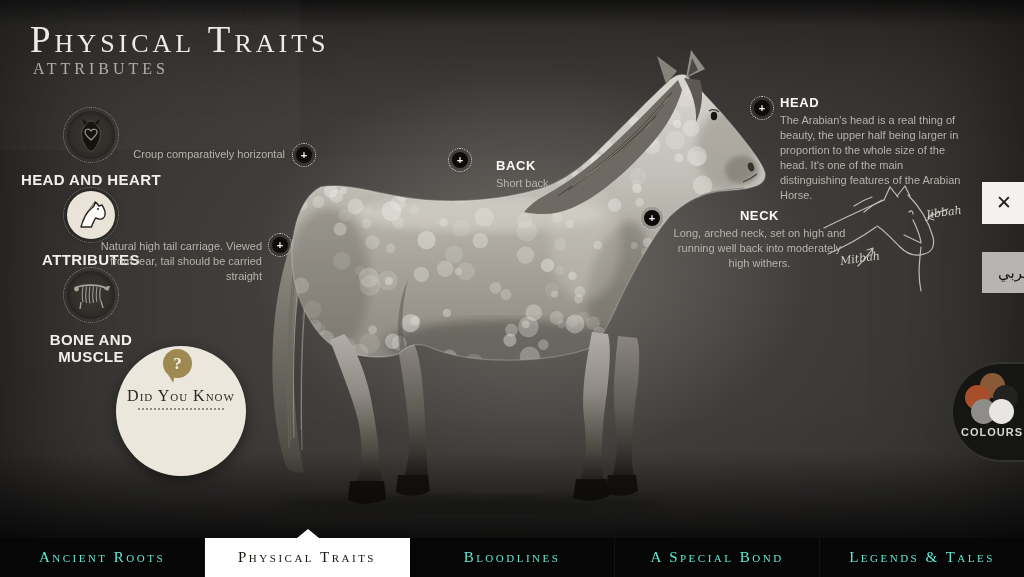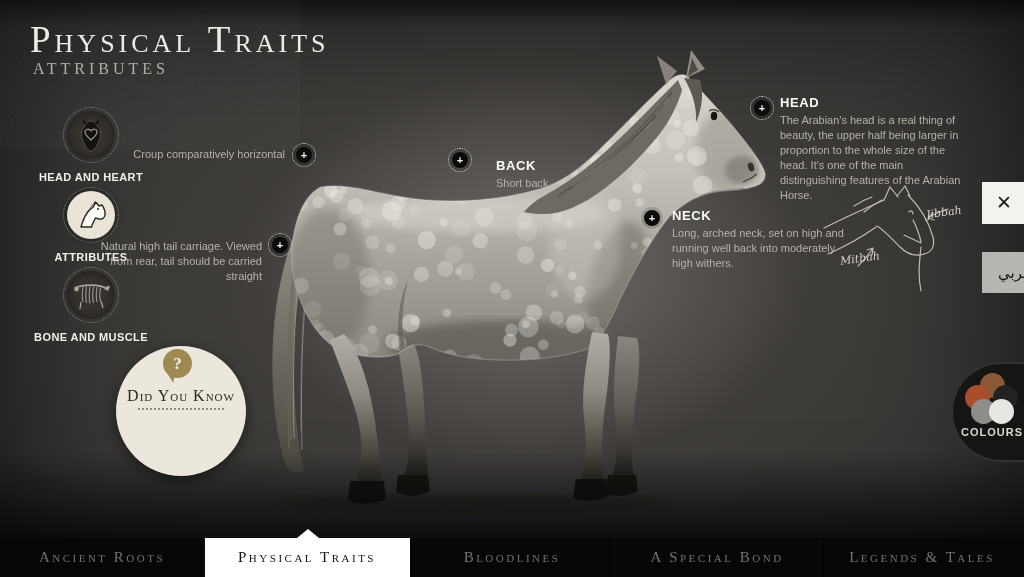--- a/index.html
+++ b/index.html
@@ -22,39 +22,39 @@
   .subtitle{position:absolute;left:33px;top:60px;z-index:5;color:#b2aea7;
     font-family:"Liberation Serif",serif;font-size:16px;letter-spacing:4px;}
 
   
   .side-item{position:absolute;left:15px;width:152px;text-align:center;z-index:5;cursor:pointer;}
   .side-item .ring{width:50px;height:50px;margin:0 auto;border:1px dotted #8d8982;border-radius:50%;
     padding:2px;display:flex;align-items:center;justify-content:center;}
   .side-item .disc{width:48px;height:48px;border-radius:50%;background:#35322e;
     display:flex;align-items:center;justify-content:center;box-shadow:inset 0 0 8px rgba(0,0,0,.5);}
   .side-item.selected .disc{background:#e9e4d7;box-shadow:0 0 10px rgba(0,0,0,.5);}
-  .side-label{margin-top:8px;font-size:11px;font-weight:bold;color:#f1efe9;letter-spacing:.4px;}
+  .side-label{margin-top:8px;font-size:15px;font-weight:bold;color:#f1efe9;letter-spacing:.4px;}
   #side1{top:107px}#side2{top:187px}#side3{top:267px}
 
   
   .marker{position:absolute;width:22px;height:22px;border:1px dotted #d8d5ce;border-radius:50%;
     display:flex;align-items:center;justify-content:center;z-index:6;cursor:pointer;background:rgba(0,0,0,.15);}
   .marker i{font-style:normal;width:16px;height:16px;border-radius:50%;background:#0c0b0a;
     color:#f5f4f1;font-size:11px;font-weight:bold;line-height:16px;text-align:center;display:block;}
   .ann{position:absolute;z-index:5;}
   .ann .lbl{font-size:13px;font-weight:bold;color:#fbfaf7;letter-spacing:.6px;}
   .ann .txt{font-size:11px;color:#b6b2ab;line-height:15px;margin-top:3px;}
   .ann.right{text-align:right;}
   #ann-croup{top:144px;right:739px;width:180px;}
   #mk-croup{left:292px;top:143px;}
   #ann-back{left:496px;top:150px;width:120px;margin-top:8px;}
   #mk-back{left:448px;top:148px;}
   #ann-tail{top:236px;right:762px;width:172px;}
   #mk-tail{left:268px;top:233px;}
-  #ann-neck{left:672px;top:208px;width:175px;}
+  #ann-neck{left:672px;top:208px;width:175px;text-align:center;}
   #mk-neck{left:640px;top:206px;}
   #ann-head{left:780px;top:95px;width:188px;}
   #mk-head{left:750px;top:96px;}
 
   
   .dyk{position:absolute;left:116px;top:346px;width:130px;height:130px;border-radius:50%;
     background:#ebe7dc;z-index:5;text-align:center;box-shadow:0 4px 14px rgba(0,0,0,.45);}
   .dyk-bubble{position:absolute;left:47px;top:3px;width:29px;height:29px;border-radius:50%;
     background:#9e8a51;color:#f6f3ea;font-family:"Liberation Serif",serif;font-weight:bold;
     font-size:17px;line-height:29px;}
@@ -86,21 +86,21 @@
   .dot.gray{left:18px;top:35px;background:#8f8d89;}
   .dot.white{left:36px;top:35px;background:#e8e6e2;}
   .colours-label{position:absolute;left:0;top:62px;width:78px;text-align:center;
     font-size:11px;font-weight:bold;letter-spacing:1px;color:#d9d6cf;}
 
   
   .nav{position:absolute;left:0;top:538px;width:1024px;height:39px;background:#060606;
     display:flex;z-index:7;}
   .nav-tab{flex:1;display:flex;align-items:center;justify-content:center;cursor:pointer;
     font-family:"Liberation Serif",serif;font-variant:small-caps;font-size:15px;
-    letter-spacing:2.5px;color:#737373;border-right:1px solid rgba(255,255,255,.05);}
+    letter-spacing:2.5px;color:#5eead4;border-right:1px solid rgba(255,255,255,.05);}
   .nav-tab:last-child{border-right:none;}
   .nav-tab.active{background:#ffffff;color:#17150f;}
   .nav-pointer{position:absolute;left:297px;top:529px;width:0;height:0;z-index:7;
     border-left:11px solid transparent;border-right:11px solid transparent;border-bottom:9px solid #fff;}
 
   .horse{position:absolute;inset:0;z-index:1;}
 </style>
 </head>
 <body>
 

